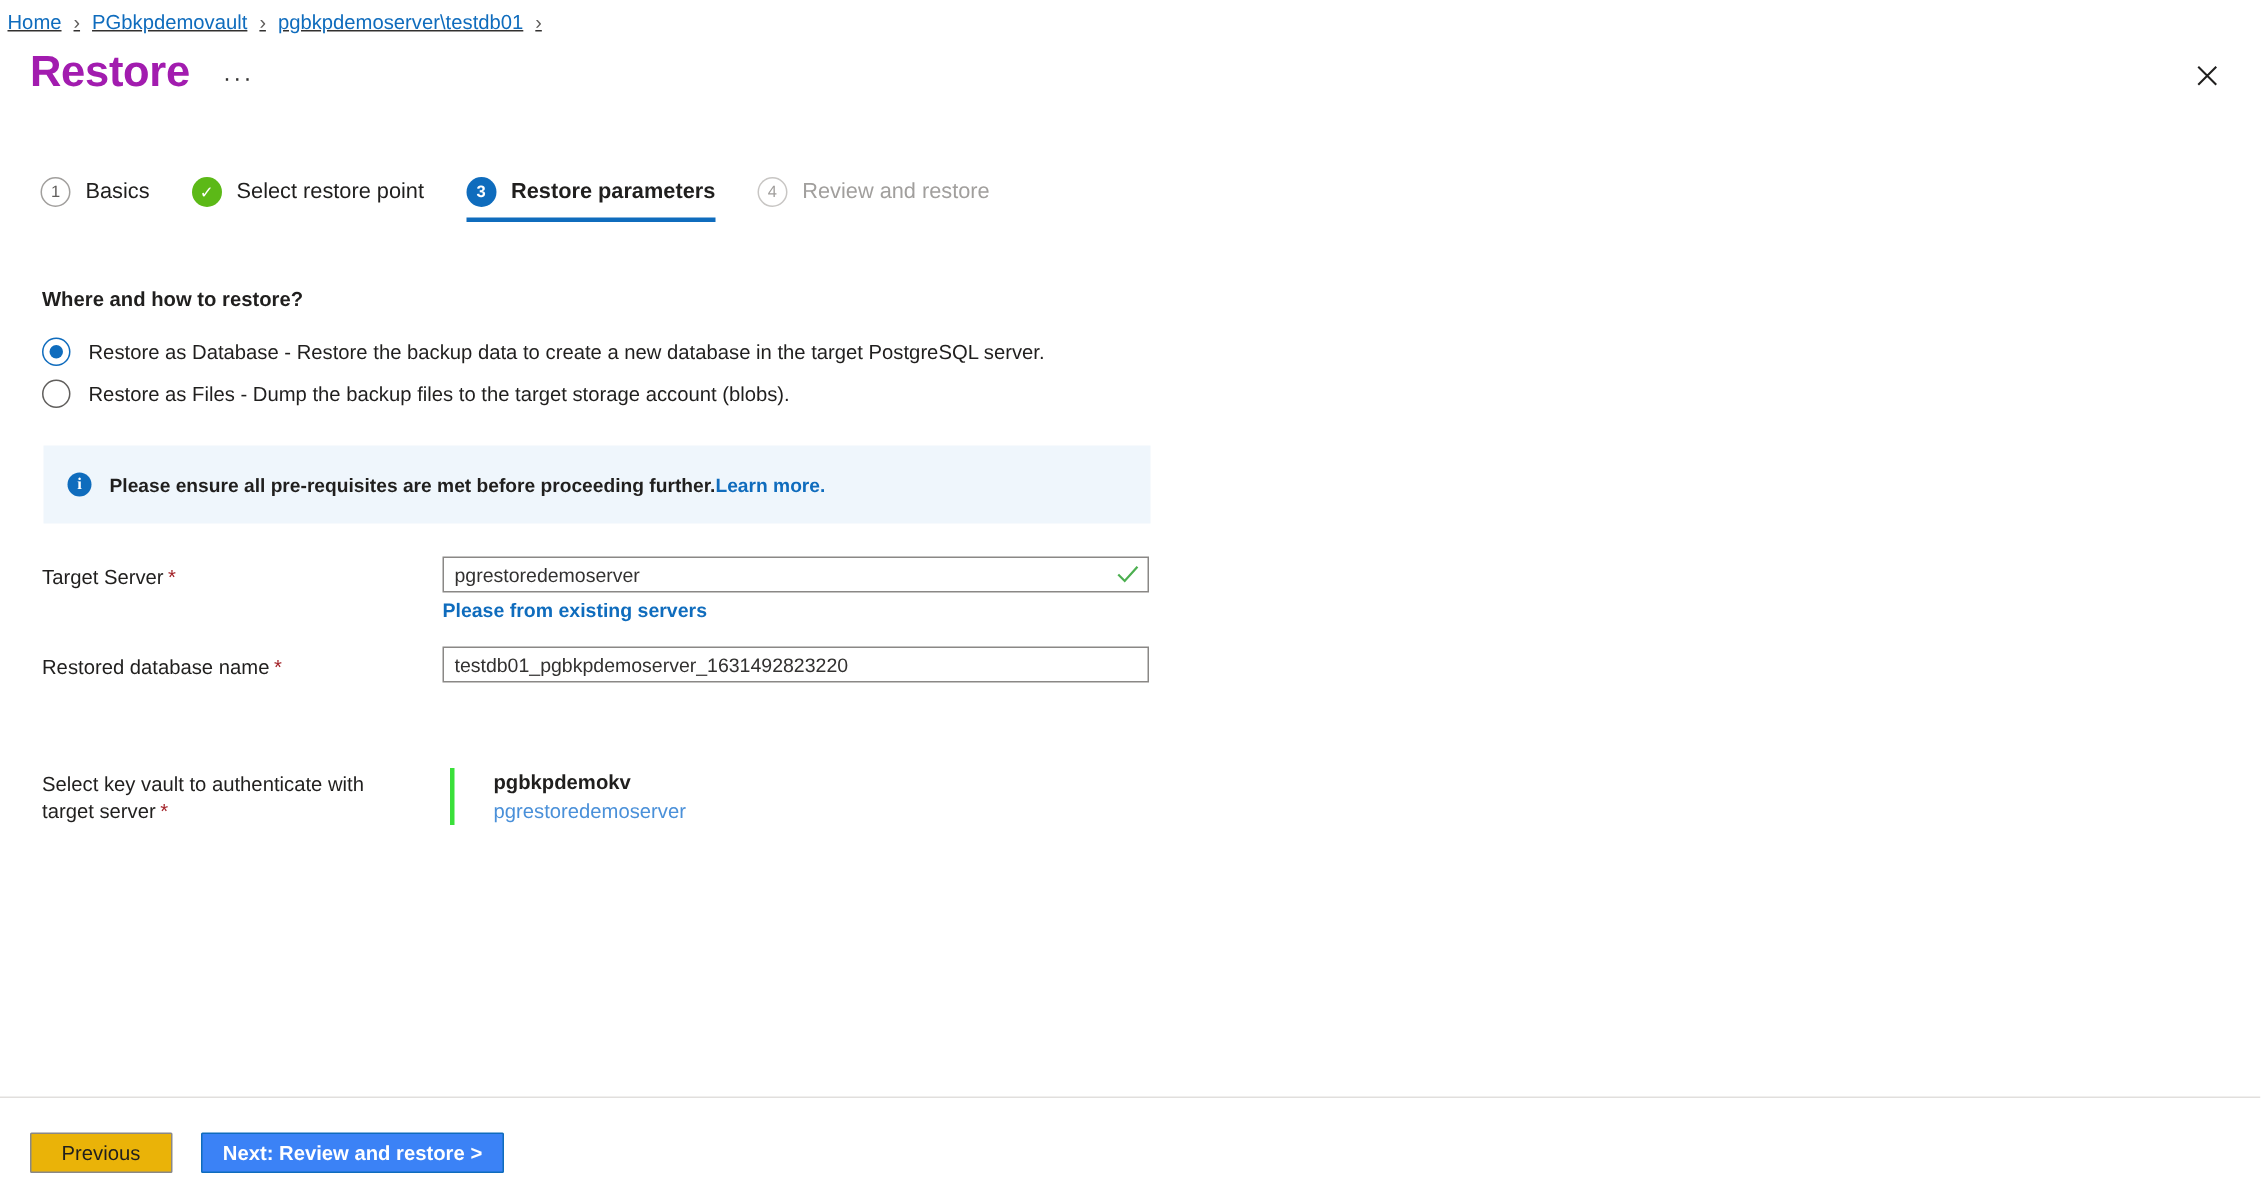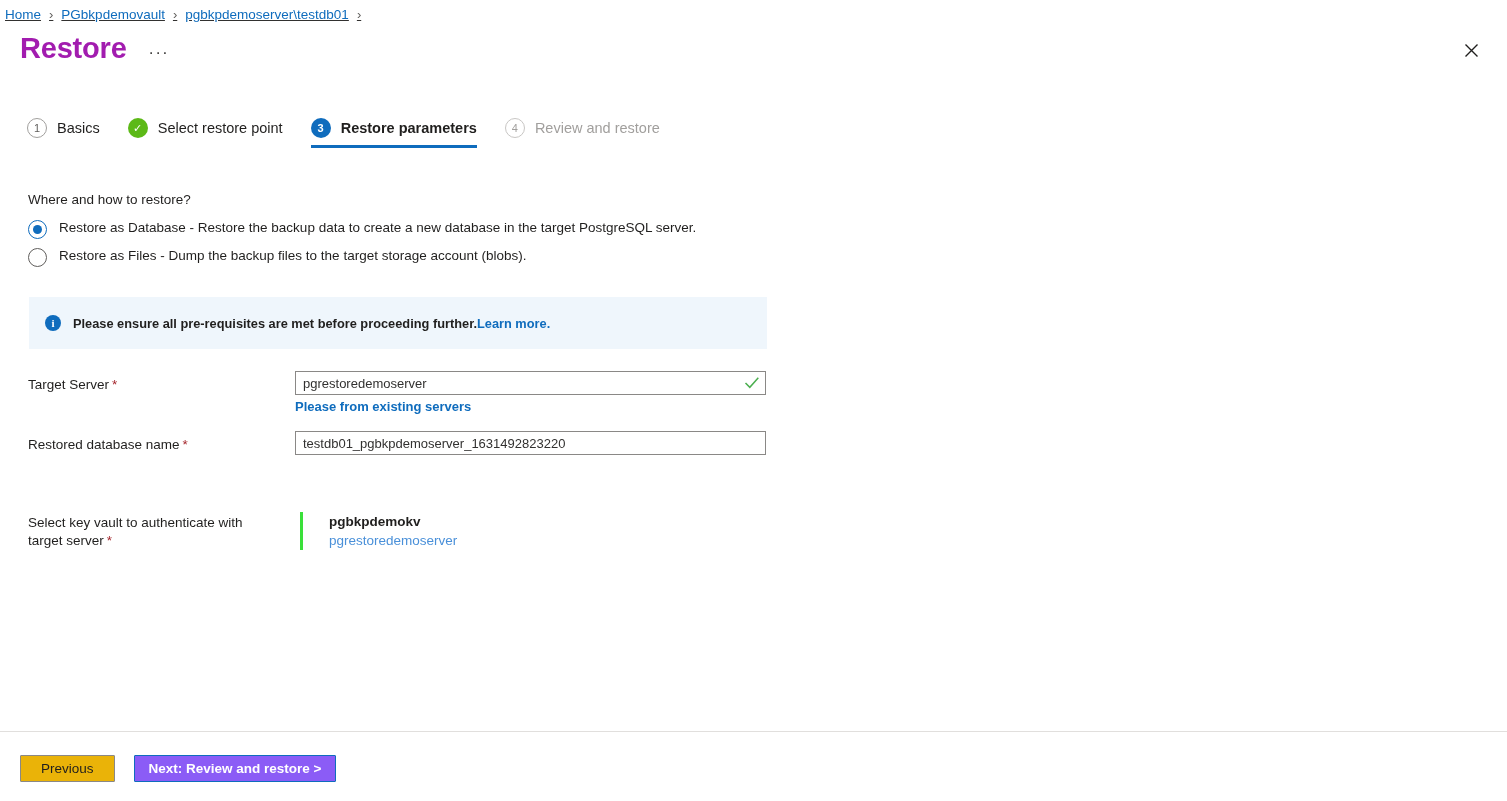--- a/index.html
+++ b/index.html
@@ -146,32 +146,32 @@
     height: 3px;
     background: #0f6cbd;
   }
 
   
   .section-heading {
     position: absolute;
     top: 192px;
     left: 28px;
     font-size: 13.5px;
-    font-weight: 400;
+    font-weight: 700;
     color: #201f1e;
   }
 
   .radio-group {
     position: absolute;
     top: 220px;
     left: 28px;
   }
   .radio-row {
     display: flex;
-    align-items: flex-start;
+    align-items: center;
     height: 28px;
     cursor: pointer;
   }
   .radio-mark {
     width: 19px;
     height: 19px;
     border-radius: 50%;
     border: 1px solid #0f6cbd;
     box-sizing: border-box;
     display: flex;
@@ -311,21 +311,21 @@
     cursor: pointer;
     border-radius: 1px;
   }
   .btn-secondary {
     background: #eab308;
     border: 1px solid #8a8886;
     color: #201f1e;
     padding: 0 20px;
   }
   .btn-primary {
-    background: #8b5cf6;
+    background: #3b82f6;
     border: 1px solid #0f6cbd;
     color: #ffffff;
     font-weight: 600;
     padding: 0 14px;
     margin-left: 19px;
   }
 </style>
 </head>
 <body>
 

